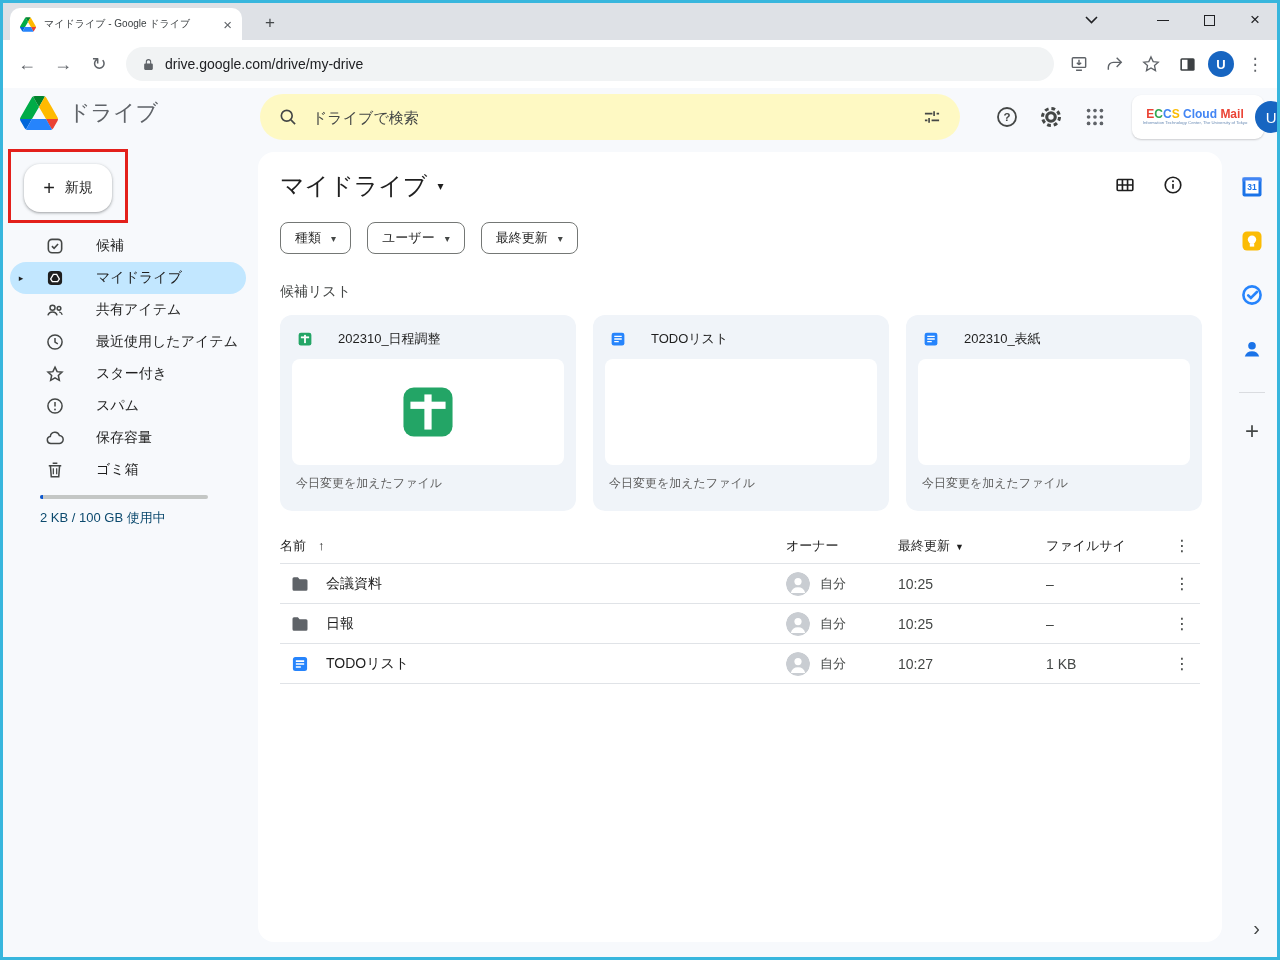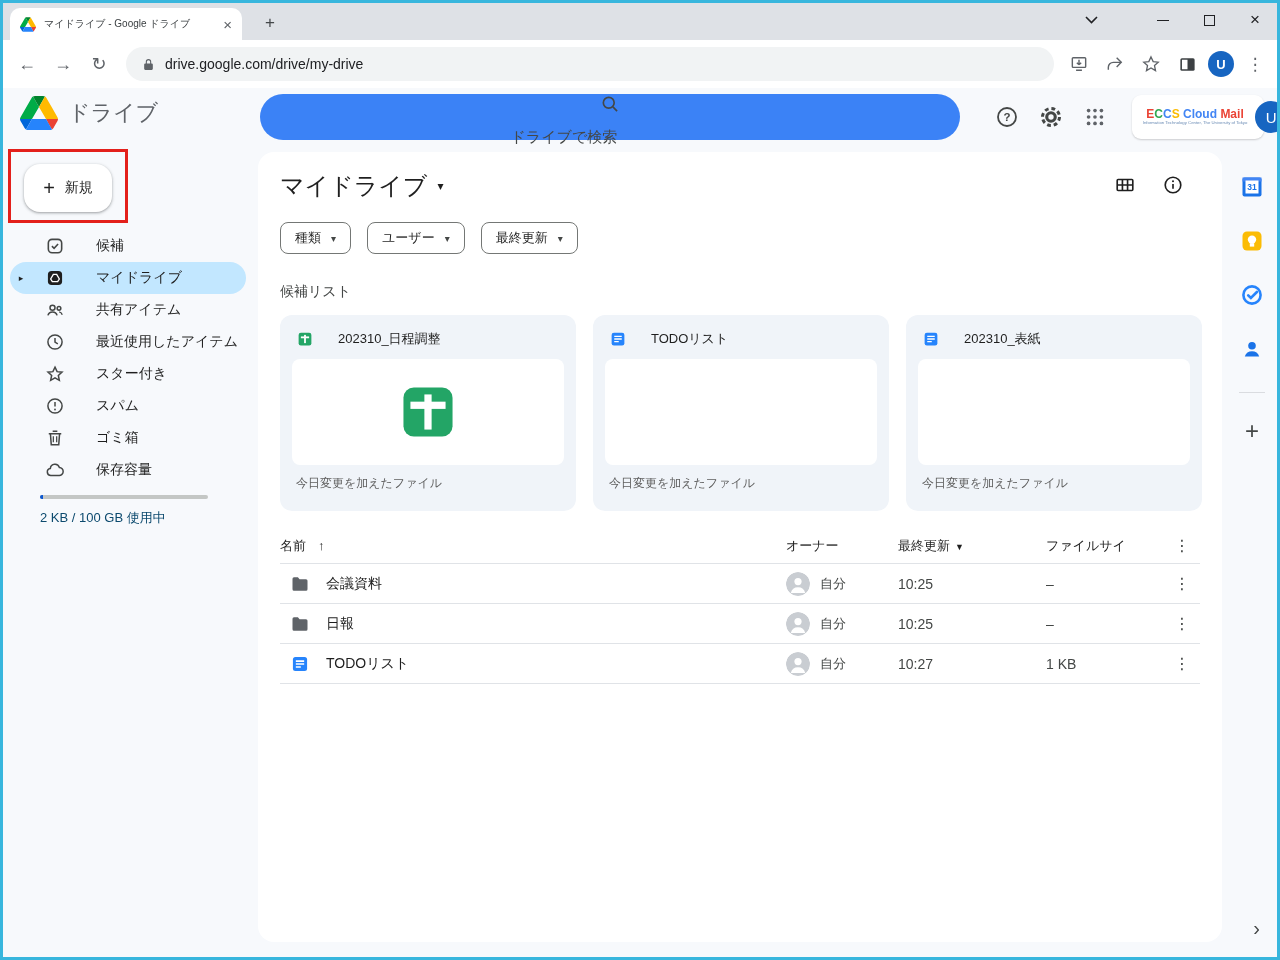--- a/index.html
+++ b/index.html
@@ -30,21 +30,21 @@
   .tb-icon { width:30px; height:30px; display:flex; align-items:center; justify-content:center; }
   .avatar-sm { width:26px; height:26px; border-radius:50%; background:#1765C1; color:#fff; font-size:13px; font-weight:bold; display:flex; align-items:center; justify-content:center; }
   .kebab { font-size:17px; color:#5F6368; letter-spacing:0; }
 
   
   .app { position:absolute; top:88px; left:0; right:0; bottom:0; background:#F7F9FC; }
 
   .drive-header { position:absolute; top:0; left:0; right:0; height:58px; }
   .brand { position:absolute; left:20px; top:8px; display:flex; align-items:center; gap:10px; }
   .brand-name { font-size:22px; color:#5F6368; }
-  .searchbar { position:absolute; left:260px; top:6px; width:700px; height:46px; background:#3b82f6; border-radius:23px; display:flex; align-items:center; gap:14px; padding:0 18px;flex-direction:column; }
+  .searchbar { position:absolute; left:260px; top:6px; width:700px; height:46px; background:#fef9c3; border-radius:23px; display:flex; align-items:center; gap:14px; padding:0 18px; }
   .searchbar input { flex:1; border:none; outline:none; background:transparent; font-size:15px; color:#1F1F1F; font-family:inherit; }
   .searchbar input::placeholder { color:#444746; opacity:1; }
   .hdr-icons { position:absolute; left:993px; top:15px; display:flex; gap:16px; }
   .hdr-icon { width:28px; height:28px; display:flex; align-items:center; justify-content:center; }
   .account-chip { position:absolute; left:1132px; top:7px; width:132px; height:44px; background:#fff; border-radius:9px; box-shadow:0 1px 2px rgba(0,0,0,.18); display:flex; align-items:center; padding:0 5px 0 8px; gap:5px; }
   .eccs { flex:1; text-align:center; line-height:1.05; }
   .eccs-line1 { font-size:12px; font-weight:bold; white-space:nowrap; }
   .eccs-line2 { font-size:4.5px; color:#6B8CB5; white-space:nowrap; transform:scale(.95); }
   .avatar-md { width:32px; height:32px; border-radius:50%; background:#1765C1; color:#fff; font-size:15px; display:flex; align-items:center; justify-content:center; flex:none; }
 
@@ -317,36 +317,36 @@
               <circle cx="12" cy="12" r="8.5"></circle>
               <path d="M12 7.3v5.2"></path>
               <circle cx="12" cy="16.2" r="1.1" fill="#444746" stroke="none"></circle>
             </svg>
         </span>
         <span class="nav-label">スパム</span>
       </div>
       <div class="nav-item">
         <span class="nav-arrow"></span>
         <span class="nav-ico">
+          <svg width="20" height="20" viewBox="0 0 24 24">
+              <path d="M7 18.5a4.2 4.2 0 0 1-.6-8.36A5.6 5.6 0 0 1 17.3 9.1a4 4 0 0 1-.4 9.4z" fill="none" stroke="#444746" stroke-width="1.8"></path>
+            </svg>
+        </span>
+        <span class="nav-label">保存容量</span>
+      </div>
+      <div class="nav-item">
+        <span class="nav-arrow"></span>
+        <span class="nav-ico">
           <svg width="20" height="20" viewBox="0 0 24 24" fill="none" stroke="#444746" stroke-width="1.8">
               <path d="M9.2 4h5.6M4.5 6.8h15"></path>
               <path d="M6.5 6.8l1 13.2h9l1-13.2"></path>
               <path d="M10 10v7M14 10v7" stroke-width="1.5"></path>
             </svg>
         </span>
         <span class="nav-label">ゴミ箱</span>
-      </div>
-      <div class="nav-item">
-        <span class="nav-arrow"></span>
-        <span class="nav-ico">
-          <svg width="20" height="20" viewBox="0 0 24 24">
-              <path d="M7 18.5a4.2 4.2 0 0 1-.6-8.36A5.6 5.6 0 0 1 17.3 9.1a4 4 0 0 1-.4 9.4z" fill="none" stroke="#444746" stroke-width="1.8"></path>
-            </svg>
-        </span>
-        <span class="nav-label">保存容量</span>
       </div>
     </div>
 
     <div class="storage-bar">
         <div class="storage-used"></div>
       </div>
     <div class="storage-text">2 KB / 100 GB 使用中</div>
   </div>
 
   <div class="main-card">

